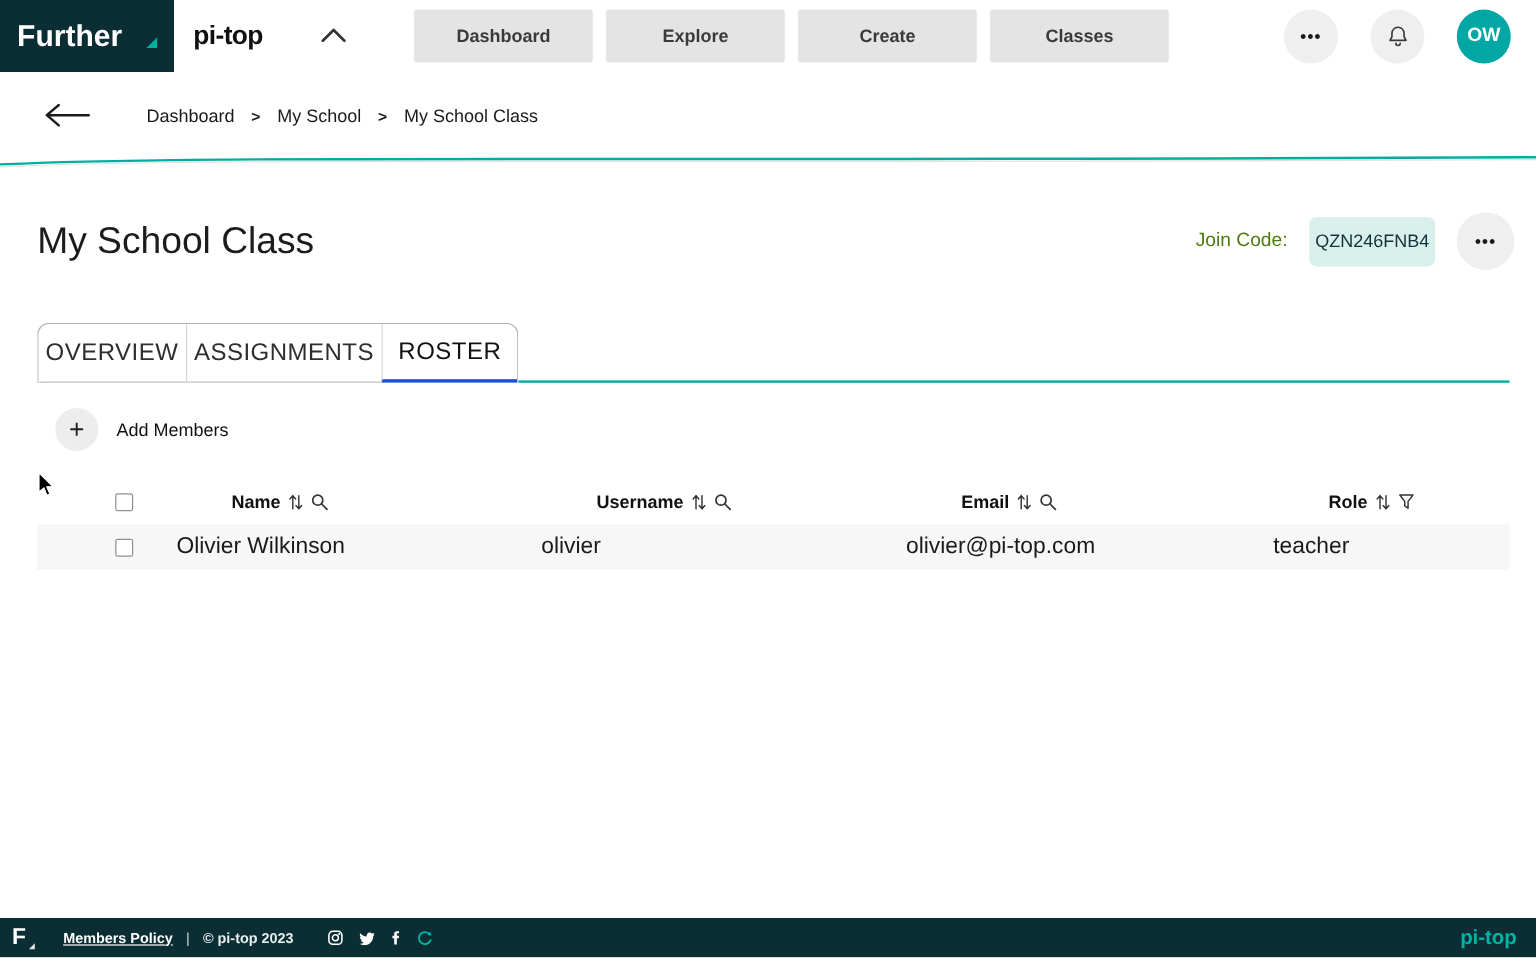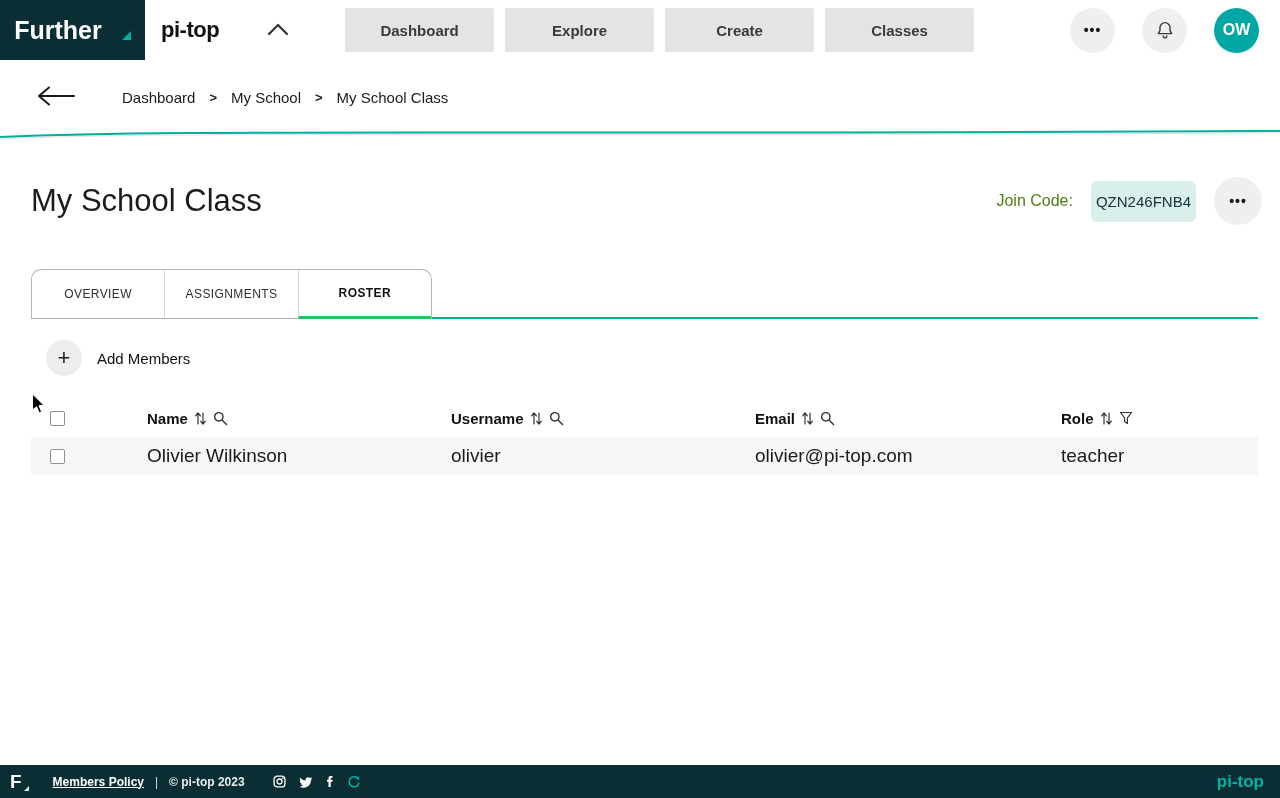--- a/index.html
+++ b/index.html
@@ -42,40 +42,40 @@
   .join-label { font-size:16px; font-weight:400; color:#4d7c0f; }
   .join-pill { background:#d8efec; color:#13323a; padding:12px 5px; border-radius:6px;
     font-size:15px; cursor:pointer; }
   .circle-btn.large { width:48px; height:48px; }
 
   
   .tabs-row { display:flex; margin:44px 22px 0 31px; }
   .tab-box { display:flex; width:401px; height:50px; border:1px solid #b5b5b5; border-bottom:none;
     border-radius:10px 10px 0 0; background:#fff; overflow:hidden; }
   .tab { flex:1; display:flex; align-items:center; justify-content:center; background:none;
-    border:none; border-bottom:1px solid #b5b5b5; font-family:inherit; font-size:12px;
+    border:none; border-bottom:1px solid #b5b5b5; font-family:inherit; font-size:20px;
     letter-spacing:.4px; color:#2e2e2e; cursor:pointer; }
   .tab + .tab { border-left:1px solid #d6d6d6; }
-  .tab.active { font-weight:700; color:#111; border-bottom:3px solid #22c55e; }
+  .tab.active { font-weight:400; color:#111; border-bottom:3px solid #1d4ed8; }
   .tab-line { flex:1; align-self:flex-end; height:2px; background:#00ad9f; }
 
   
   .add-members { display:flex; align-items:center; gap:15px; margin:21px 0 0 46px;
     cursor:pointer; width:max-content; }
   .plus-circle { width:36px; height:36px; border-radius:50%; background:#ededed;
     display:flex; align-items:center; justify-content:center; font-size:22px;
     font-weight:300; color:#222; }
   .add-label { font-size:15px; color:#111; }
 
   
   .table { margin:23px 22px 0 31px; }
   .row { display:grid; grid-template-columns:116px 304px 304px 306px 1fr;
     align-items:center; min-height:38px; }
   .thead { font-weight:700; font-size:15px; color:#111; }
-  .hcell { display:flex; align-items:center; gap:6px; }
+  .hcell { display:flex; align-items:center; gap:6px;margin-left:46px; }
   .check-cell { padding-left:19px; }
   .checkbox { width:15px; height:15px; border:1.6px solid #8f8f8f; border-radius:2px;
     background:#fff; display:inline-block; cursor:pointer; }
   .tbody { background:#f7f7f7; font-size:19px; color:#1a1a1a; }
   .hdr-icon { display:block; cursor:pointer; }
 
   
   .footer { position:absolute; left:0; bottom:0; width:1280px; height:33px; background:#0b2e35;
     display:flex; align-items:center; color:#fff; }
   .f-mark { margin-left:10px; font-size:19px; font-weight:700; display:flex; align-items:flex-end; cursor:pointer; }

